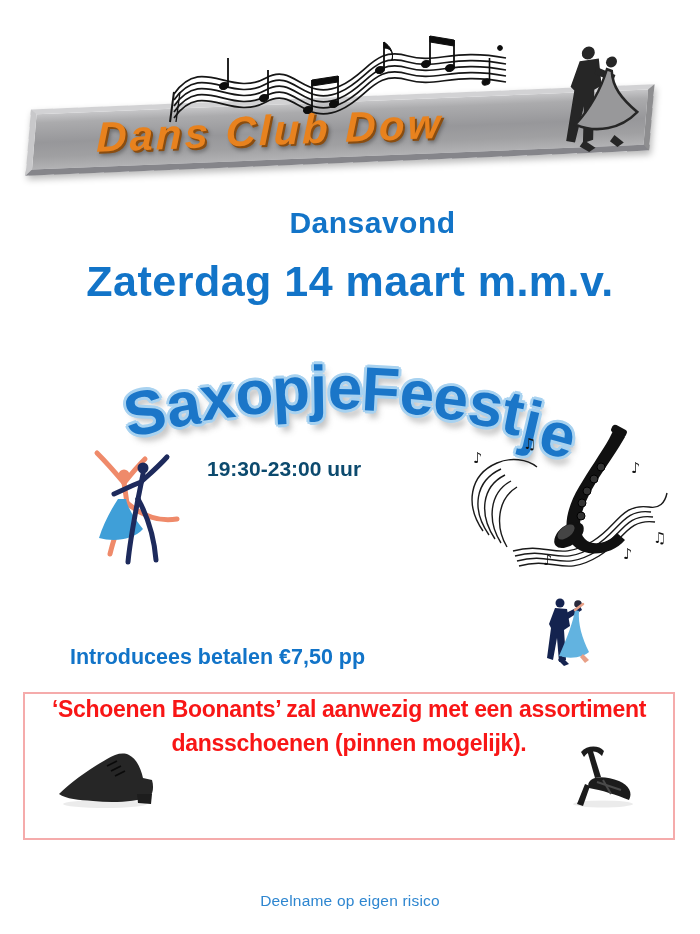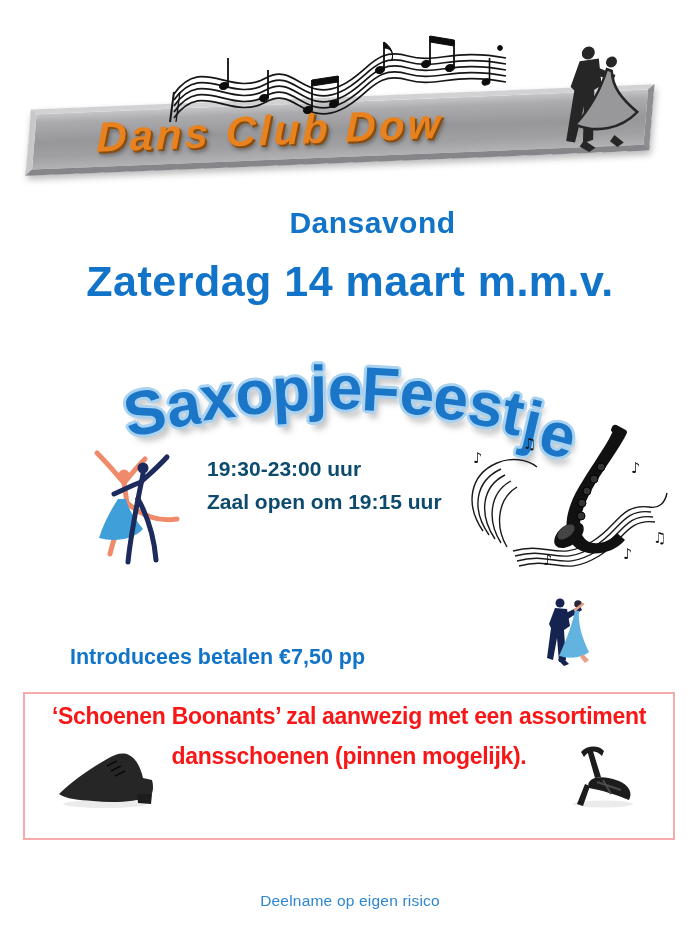--- a/index.html
+++ b/index.html
@@ -61,22 +61,22 @@
     font-size:21.5px; font-weight:bold; color:#1274c8;margin-top:16px;
   }
   .ballroom-couple { position:absolute; left:535px; top:596px; width:60px; height:73px; }
 
   
   .notice {
     position:absolute; left:23px; top:692px; width:652px; height:148px;
     border:2px solid #f5abab; background:#ffffff; text-align:center;
   }
   .notice-line { font-weight:bold; color:#f81616; font-size:23px; letter-spacing:-.3px; }
-  .notice-line.l1 { margin-top:9px; }
-  .notice-line.l2 { margin-top:13px; }
+  .notice-line.l1 { margin-top:2px; }
+  .notice-line.l2 { margin-top:7px; }
   .shoe-left  { position:absolute; left:30px; top:50px; width:112px; height:66px; }
   .shoe-right { position:absolute; right:34px; top:44px; width:86px; height:72px; }
 
   
   .footer {
     position:absolute; top:892px; width:100%; text-align:center;
     font-size:15.5px; color:#2e86d0; font-weight:500; letter-spacing:.2px;
   }
 </style>
 </head>
@@ -160,21 +160,20 @@
         <path d="M61,41 C51,45 43,49 34,53"></path>
         <path d="M58,58 C54,80 50,100 48,121"></path>
         <path d="M58,58 C68,76 74,94 76,119"></path>
       </g>
       <circle cx="63" cy="27" r="5.5" fill="#1d2a5c"></circle>
     </svg>
   </span>
 
   <div class="times">
     <div>19:30-23:00 uur</div>
-    <div>Zaal open om 19:15 uur</div>
   </div>
 
   <span class="sax">
     <svg width="218" height="150" viewBox="0 0 218 150">
       <g fill="none" stroke="#1a1a1a" stroke-width="1.4">
         <path d="M30,108 C12,82 16,52 44,40 C58,34 74,36 84,44"></path>
         <path d="M36,112 C18,86 22,58 48,46"></path>
         <path d="M42,116 C26,92 28,64 52,52"></path>
         <path d="M48,120 C34,98 36,70 58,58"></path>
         <path d="M54,124 C42,104 44,76 64,64"></path>

